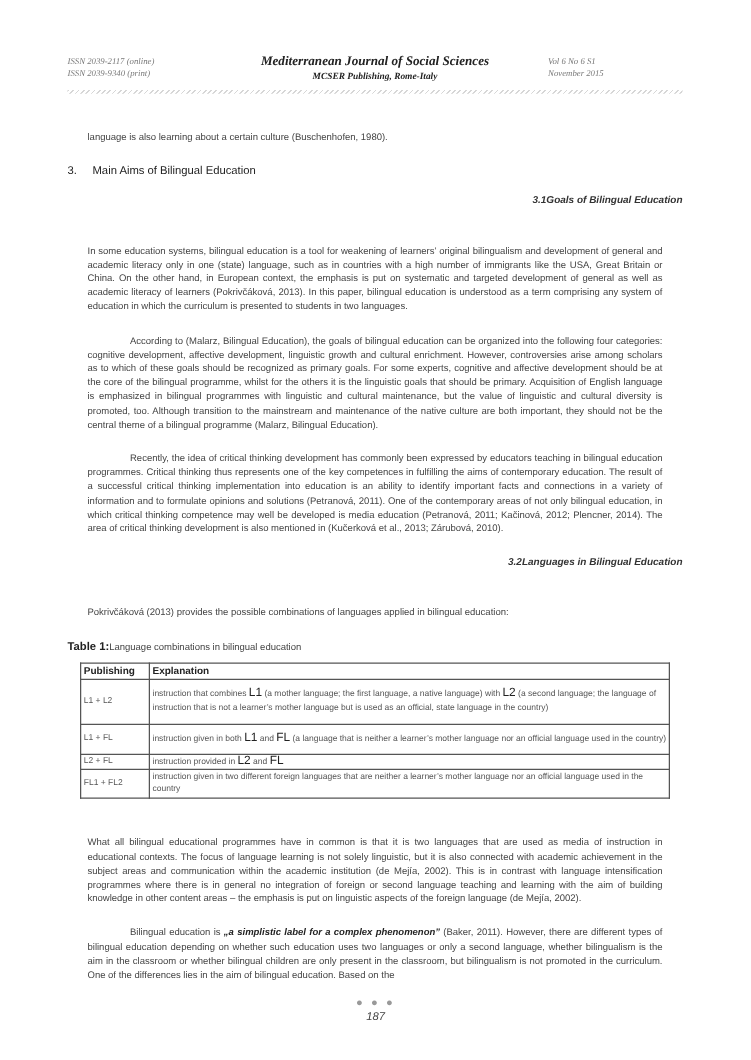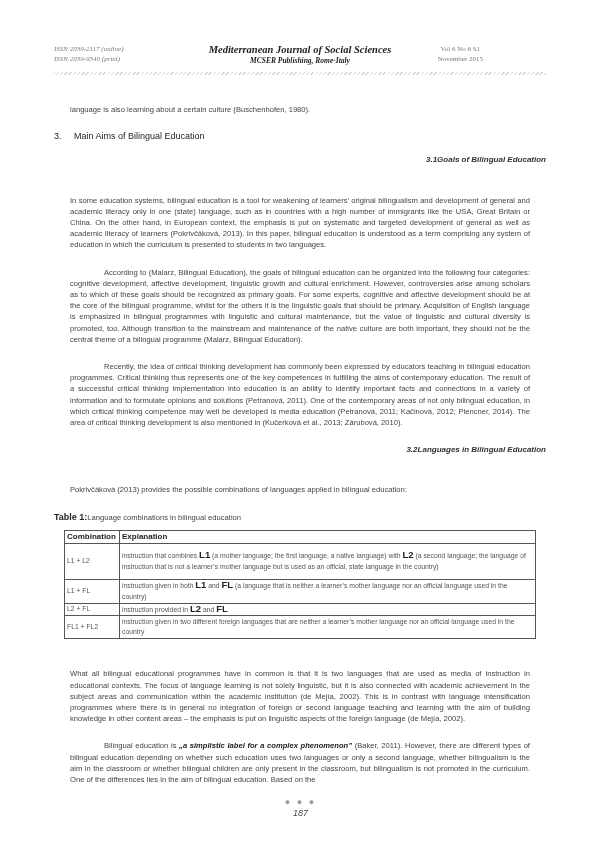--- a/index.html
+++ b/index.html
@@ -5,42 +5,42 @@
   html, body { margin: 0; padding: 0; background: #ffffff; }
   body { width: 601px; height: 848px; position: relative; overflow: hidden;
          font-family: "Liberation Sans", sans-serif; color: #3a3a3a; }
   .hdr { position: absolute; top: 44px; left: 0; width: 555px; height: 36px; }
   .hdr-left { position: absolute; left: 54px; top: 0; font-family: "Liberation Serif", serif;
               font-style: italic; font-size: 7px; line-height: 10px; color: #777; }
   .hdr-center { position: absolute; left: 150px; width: 300px; top: 0; text-align: center;
                 font-family: "Liberation Serif", serif; font-style: italic; color: #222; }
   .hdr-center .t1 { font-size: 10.5px; line-height: 12px; font-weight: bold; }
   .hdr-center .t2 { font-size: 7.5px; line-height: 10px; font-weight: bold; }
-  .hdr-right { position: absolute; right: 72px; top: 0; text-align: center;
-               font-family: "Liberation Serif", serif; font-size: 7px;
+  .hdr-right { position: absolute; right: 72px; top: 0; text-align: left;
+               font-family: "Liberation Serif", serif; font-style: italic; font-size: 7px;
                line-height: 10px; color: #777; }
   .hdr-rule { position: absolute; left: 54px; width: 492px; top: 28px; height: 3px;
               background: repeating-linear-gradient(135deg, #d6d6d6 0 1px, #ffffff 1px 3px); }
   .content { position: absolute; left: 54px; top: 88px; width: 492px; font-size: 7.6px;
              line-height: 11.2px; color: #444; }
   p { margin: 16px; text-align: justify; }
   .indent { text-indent: 34px; }
   .h1 { font-size: 9px; font-weight: normal; color: #222; margin: 2px 0 0 0; }
   .h1 .num { display: inline-block; width: 20px; }
   .h2 { font-size: 8px; font-style: italic; font-weight: bold; color: #333; margin: 12px 0 0 0; text-align: right; }
   .h2 .num { display: inline-block; width: 26px; }
   .gap { height: 13px; }
   .tcap { font-size: 7.6px; }
   .tcap b { font-size: 9px; color: #222; }
   table { border-collapse: collapse; margin: 7px 0 0 10px; width: 472px; font-size: 6.8px;
           line-height: 10.5px; color: #555; }
   th, td { border: 1px solid #555; padding: 0 2px; vertical-align: middle; text-align: left; }
   th { font-size: 8px; color: #222; font-weight: bold; height: 12px; }
   td.c1 { width: 50px; }
-  .big { font-size: 9.5px; font-weight: bold; color: #222; }
+  .big { font-size: 9.5px; font-weight: normal; color: #222; }
   .quote { font-weight: bold; font-style: italic; color: #222; }
   .foot { position: absolute; top: 798px; left: 0; width: 601px; text-align: center; }
   .dots { font-size: 9px; color: #999; letter-spacing: 2px; line-height: 9px; }
   .pnum { font-size: 9px; font-weight: normal; font-style: italic; color: #444; line-height: 12px; }
 </style>
 </head>
 <body>
 
 <div class="hdr">
   <div class="hdr-left">
@@ -81,21 +81,21 @@
   <div class="gap"></div>
   <p>Pokrivčáková (2013) provides the possible combinations of languages applied in bilingual education:</p>
 
   <div class="tcap">
     <b>Table 1:</b><span>Language combinations in bilingual education</span>
   </div>
 
   <table>
     <tbody>
         <tr>
-      <th>Combination</th>
+      <th>Publishing</th>
       <th>Explanation</th>
     </tr>
     <tr style="height:36px">
       <td class="c1">L1 + L2</td>
       <td><span>instruction that combines </span><span class="big">L1</span><span> (a mother language; the first language, a native language) with </span><span class="big">L2</span><span> (a second language; the language of instruction that is not a learner’s mother language but is used as an official, state language in the country)</span></td>
     </tr>
     <tr style="height:24px">
       <td class="c1">L1 + FL</td>
       <td><span>instruction given in both </span><span class="big">L1</span><span> and </span><span class="big">FL</span><span> (a language that is neither a learner’s mother language nor an official language used in the country)</span></td>
     </tr>

